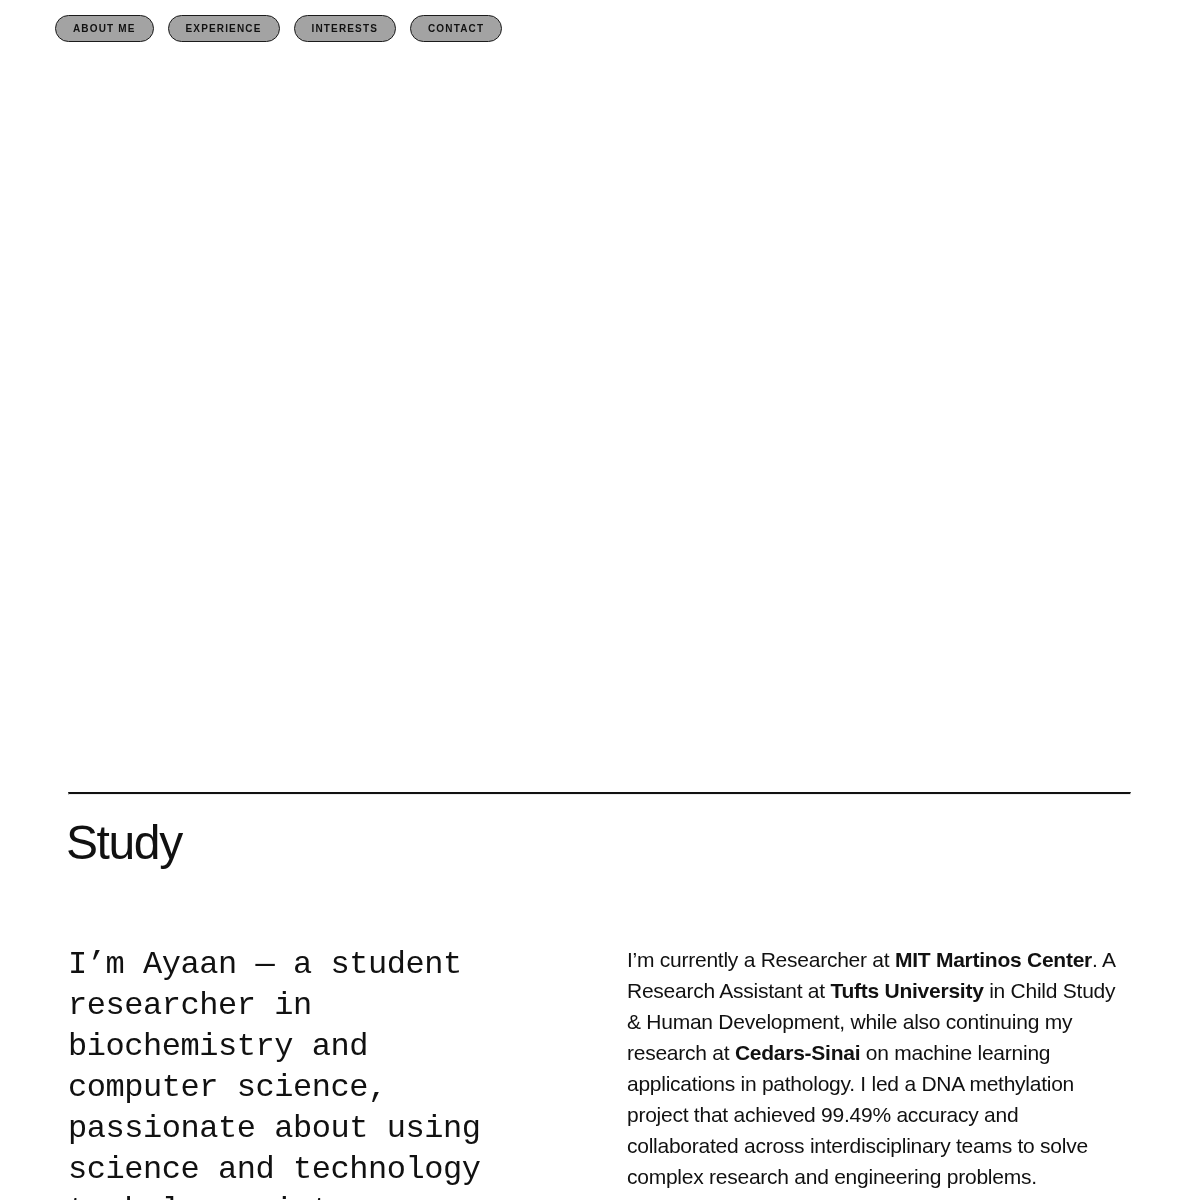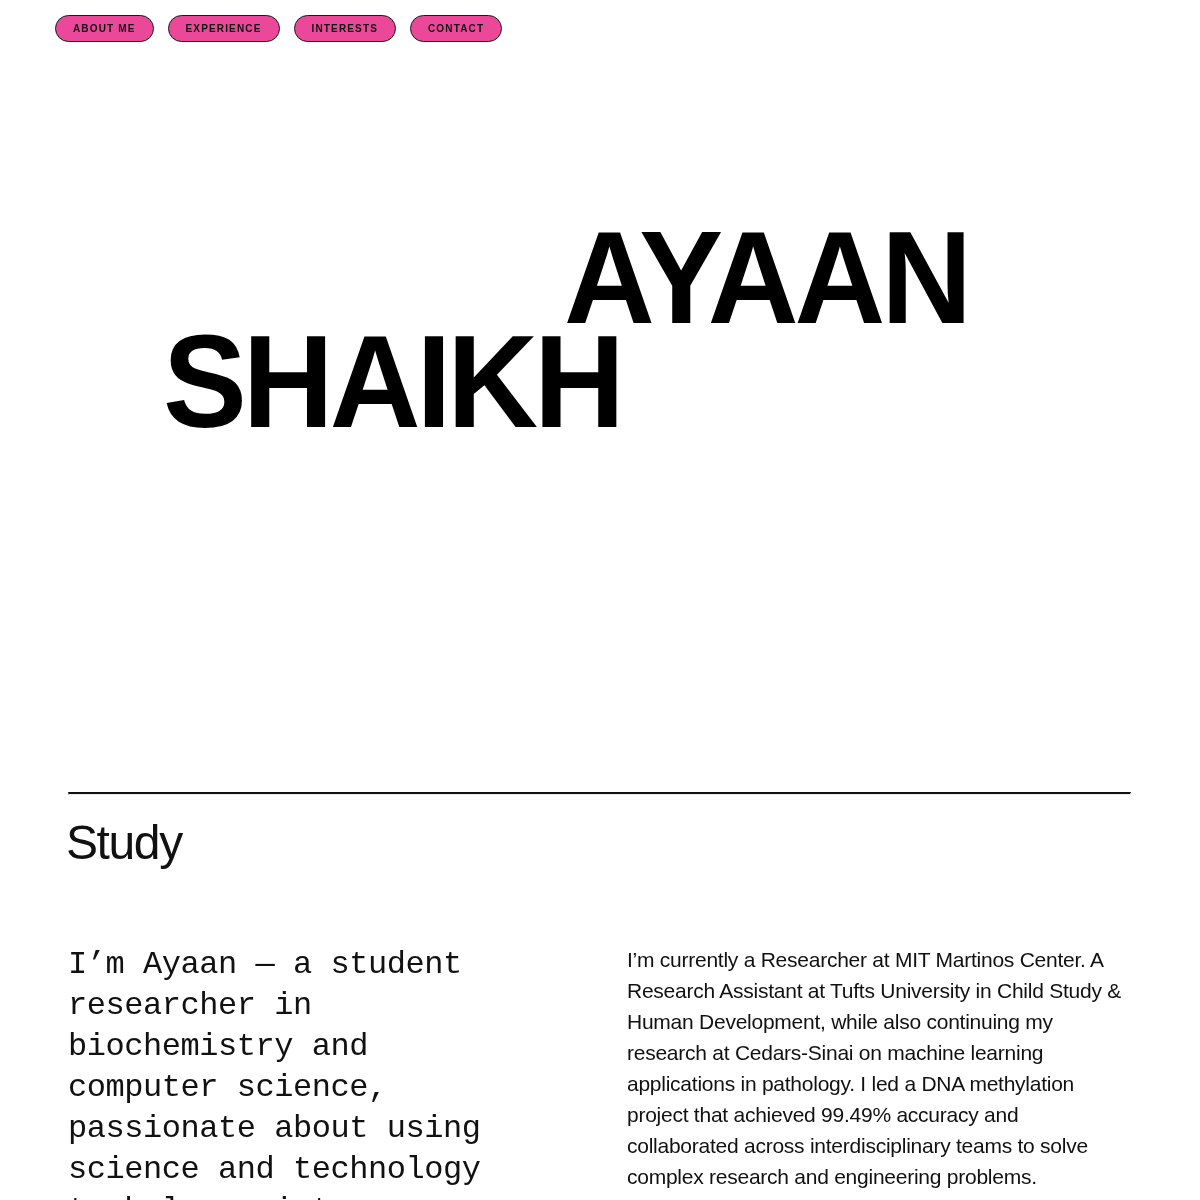--- a/index.html
+++ b/index.html
@@ -35,21 +35,21 @@
   }
 
   .nav-pill {
     display: inline-flex;
     align-items: center;
     justify-content: center;
     height: 27px;
     padding: 0 17px;
     border: 1px solid #1b1b1b;
     border-radius: 999px;
-    background: #ec4899;
+    background: #a3a3a3;
     font-size: 10px;
     font-weight: 700;
     letter-spacing: 1.15px;
     line-height: 1;
     text-transform: uppercase;
     white-space: nowrap;
     cursor: pointer;
     color: #111111;
   }
 
@@ -142,39 +142,35 @@
 
   .body-text {
     font-size: 21px;
     font-weight: 400;
     line-height: 31px;
     letter-spacing: -0.25px;
     color: #111111;
   }
 
   .body-text b {
-    font-weight: 400;
+    font-weight: 700;
   }
 </style>
 </head>
 <body>
 
 <div class="page">
 
   <nav class="nav">
     <button class="nav-pill">About me</button>
     <button class="nav-pill">Experience</button>
     <button class="nav-pill">Interests</button>
     <button class="nav-pill">Contact</button>
   </nav>
 
-  <header class="hero">
-    <div class="hero-line hero-line-first">AYAAN</div>
-    <div class="hero-line hero-line-second">SHAIKH</div>
-  </header>
 
   <hr class="divider">
 
   <h2 class="section-title">Study</h2>
 
   <section class="about-cols">
     <div class="col-left">
       <p class="lead-text">I’m Ayaan — a student researcher in biochemistry and computer science, passionate about using science and technology to help society.</p>
     </div>
 

